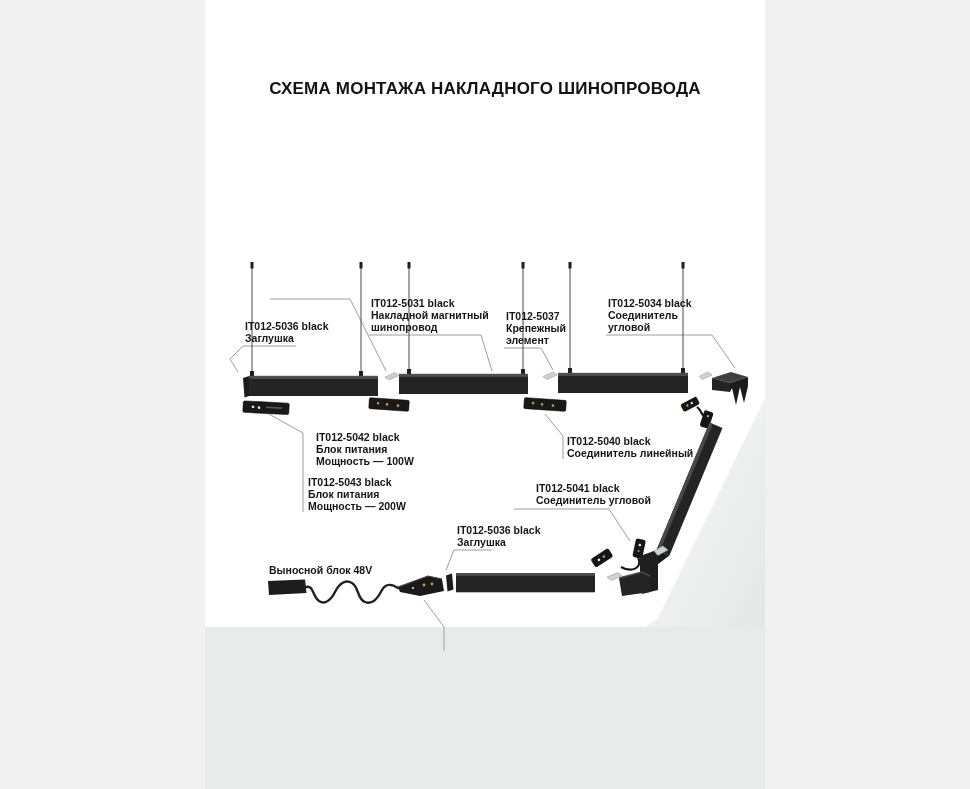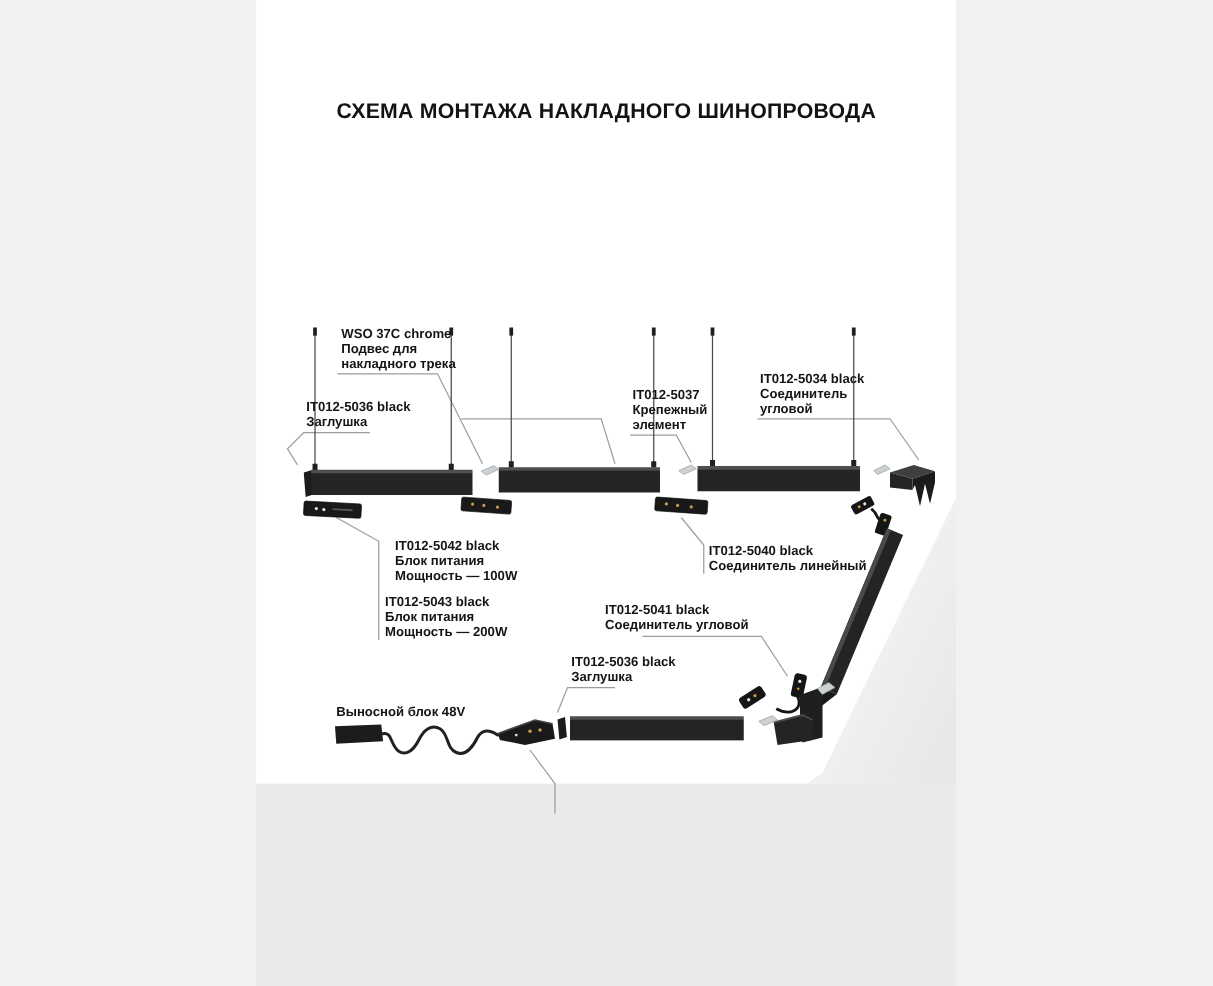--- a/index.html
+++ b/index.html
@@ -177,26 +177,26 @@
         <rect x="456" y="573" width="139" height="3" fill="#4e4e4e"></rect>
         <rect x="456" y="575.8" width="139" height="16.5" fill="#242424"></rect>
       </g>
     </g>
   </svg>
 
   <div id="title">
     <div>СХЕМА МОНТАЖА НАКЛАДНОГО ШИНОПРОВОДА</div>
   </div>
 
-  <div class="lbl" style="left:273px;top:261px">
-    <div>WSO 37C chrome</div>
-    <div>Подвес для</div>
-    <div>накладного  трека</div>
-  </div>
-
+
+  <div class="lbl" style="left:371px;top:297px">
+    <div>IT012-5031 black</div>
+    <div>Накладной магнитный</div>
+    <div>шинопровод</div>
+  </div>
 
   <div class="lbl" style="left:245px;top:320px">
     <div>IT012-5036 black</div>
     <div>Заглушка</div>
   </div>
 
   <div class="lbl" style="left:506px;top:310px">
     <div>IT012-5037</div>
     <div>Крепежный</div>
     <div>элемент</div>
@@ -218,21 +218,21 @@
     <div>IT012-5043 black</div>
     <div>Блок питания</div>
     <div>Мощность — 200W</div>
   </div>
 
   <div class="lbl" style="left:567px;top:435px">
     <div>IT012-5040 black</div>
     <div>Соединитель линейный</div>
   </div>
 
-  <div class="lbl" style="left:484px;top:482px">
+  <div class="lbl" style="left:536px;top:482px">
     <div>IT012-5041 black</div>
     <div>Соединитель  угловой</div>
   </div>
 
   <div class="lbl" style="left:457px;top:524px">
     <div>IT012-5036 black</div>
     <div>Заглушка</div>
   </div>
 
   <div class="lbl" style="left:269px;top:564px">

